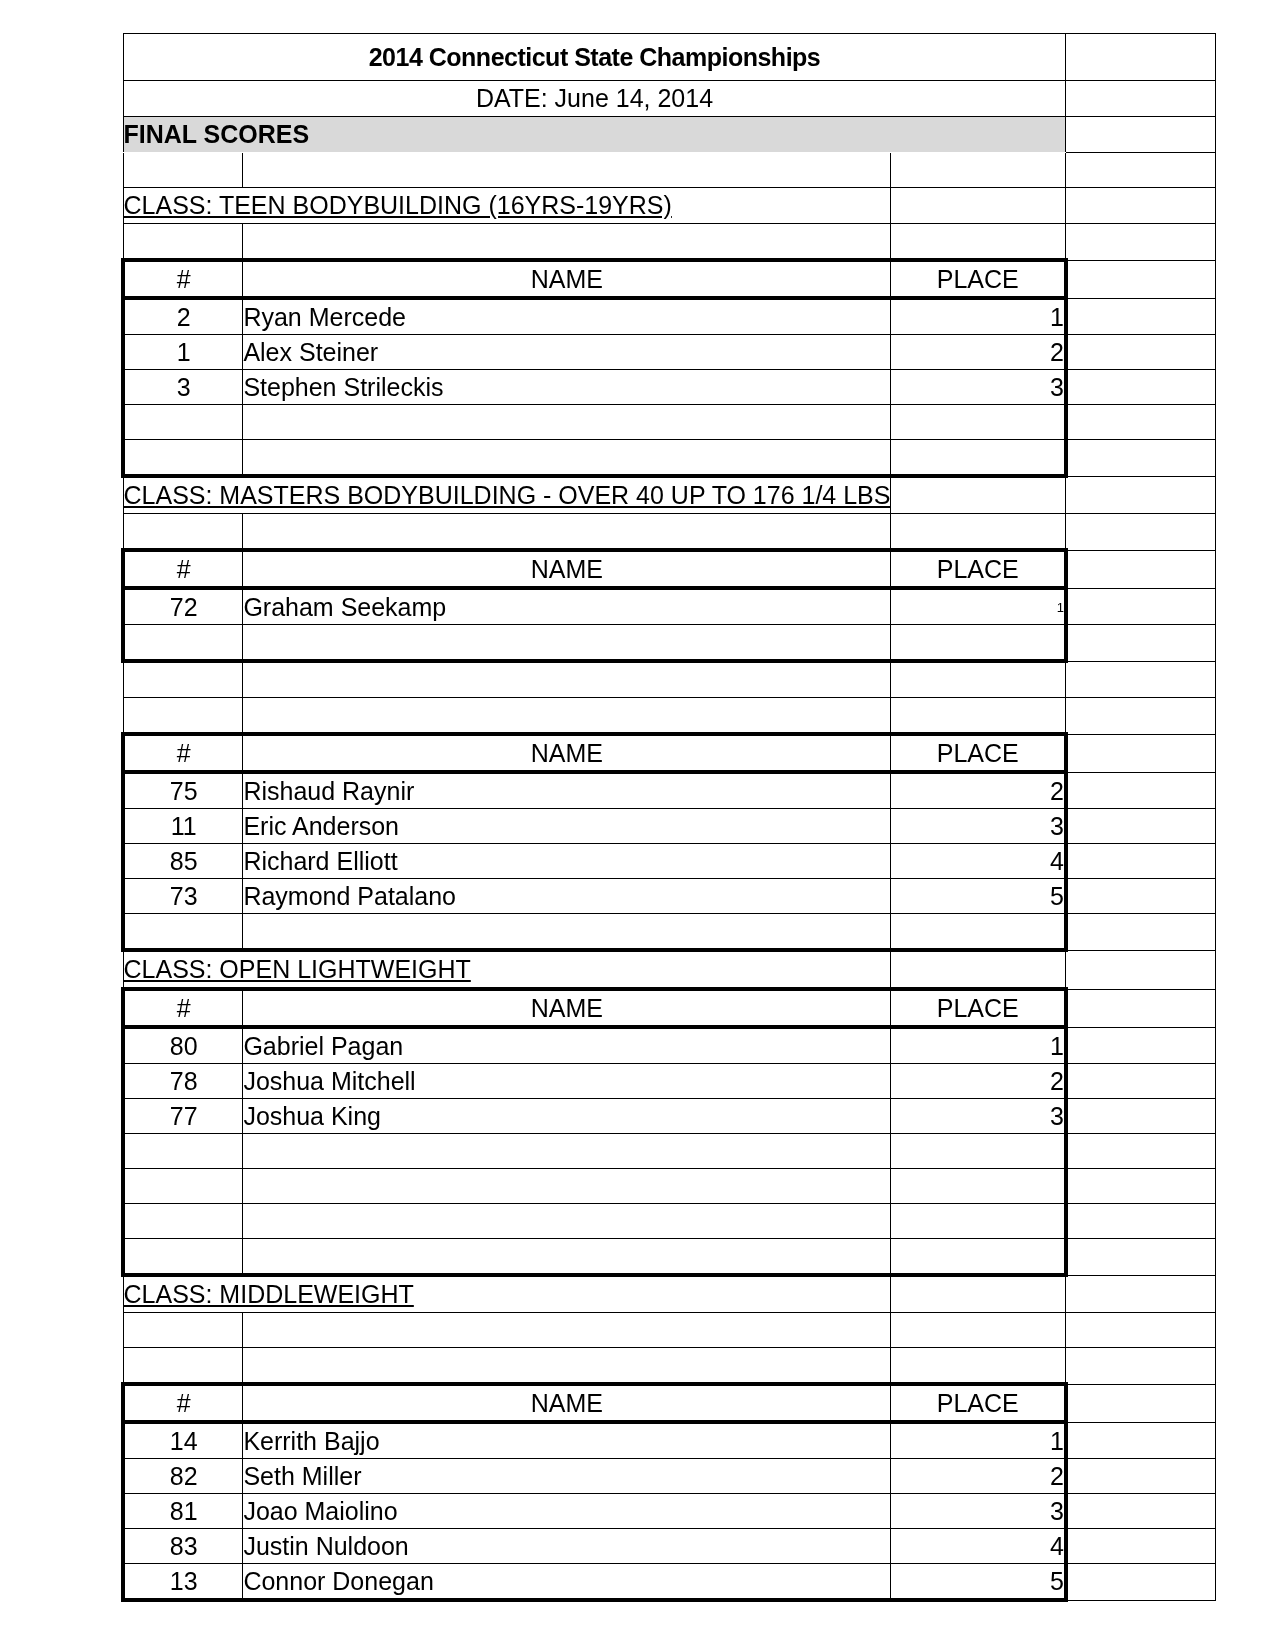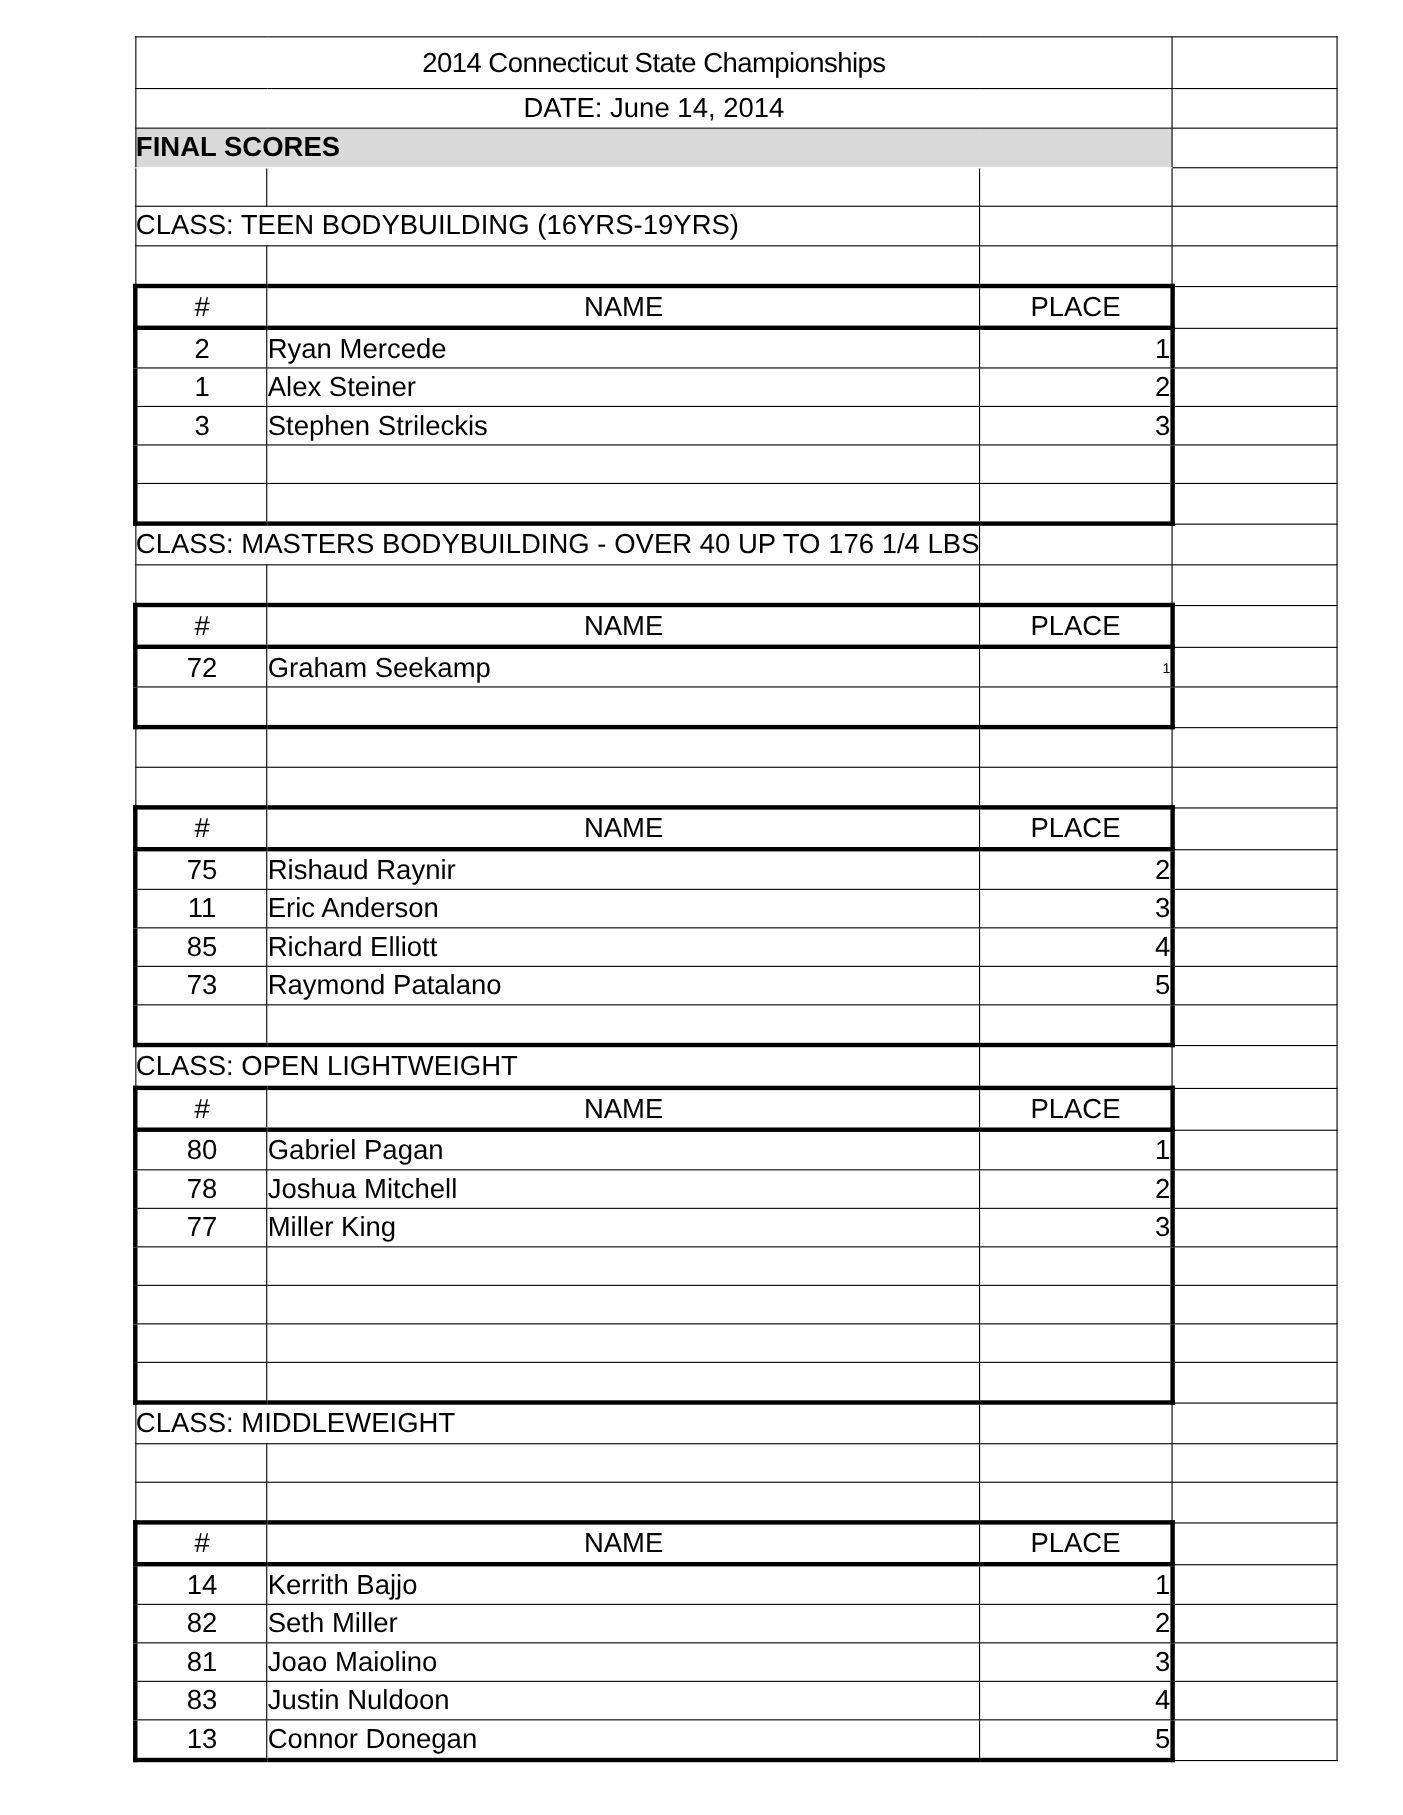--- a/index.html
+++ b/index.html
@@ -44,21 +44,21 @@
 
   
   col.c-num   { width: 101px; }
   col.c-name  { width: 546px; }
   col.c-place { width: 175px; }
   col.c-extra { width: 150px; }
 
   
   .title-cell {
     font-size: 42px;
-    font-weight: normal;
+    font-weight: bold;
     text-align: center;
     letter-spacing: -0.5px;
     height: 46px;
   }
   .date-cell {
     font-size: 27px;
     text-align: center;
     height: 35px;
     border-radius: 10px;
   }
@@ -70,20 +70,21 @@
     border-left: 1px solid #000 !important;
     border-right: 1px solid #000 !important;
     border-top: 1px solid #ffffff !important;
     border-bottom: 1px solid #ffffff !important;
   }
   .class-cell {
     font-size: 26px;
     text-align: left;
     padding-left: 3px;
     height: 35px;
+    text-decoration: underline;
   }
   .hdr-cell {
     font-size: 26px;
     text-align: center;
     height: 34px;
   }
   .num-cell {
     font-size: 26px;
     text-align: center;
     height: 34px;
@@ -282,21 +283,21 @@
           <td class="blank-cell"></td>
         </tr>
         <tr>
           <td class="num-cell hb-left">78</td>
           <td class="name-cell">Joshua Mitchell</td>
           <td class="place-cell hb-right">2</td>
           <td class="blank-cell"></td>
         </tr>
         <tr>
           <td class="num-cell hb-left">77</td>
-          <td class="name-cell">Miller King</td>
+          <td class="name-cell">Joshua King</td>
           <td class="place-cell hb-right">3</td>
           <td class="blank-cell"></td>
         </tr>
         <tr>
           <td class="num-cell hb-left"></td>
           <td class="name-cell"></td>
           <td class="place-cell hb-right"></td>
           <td class="blank-cell"></td>
         </tr>
         <tr>

